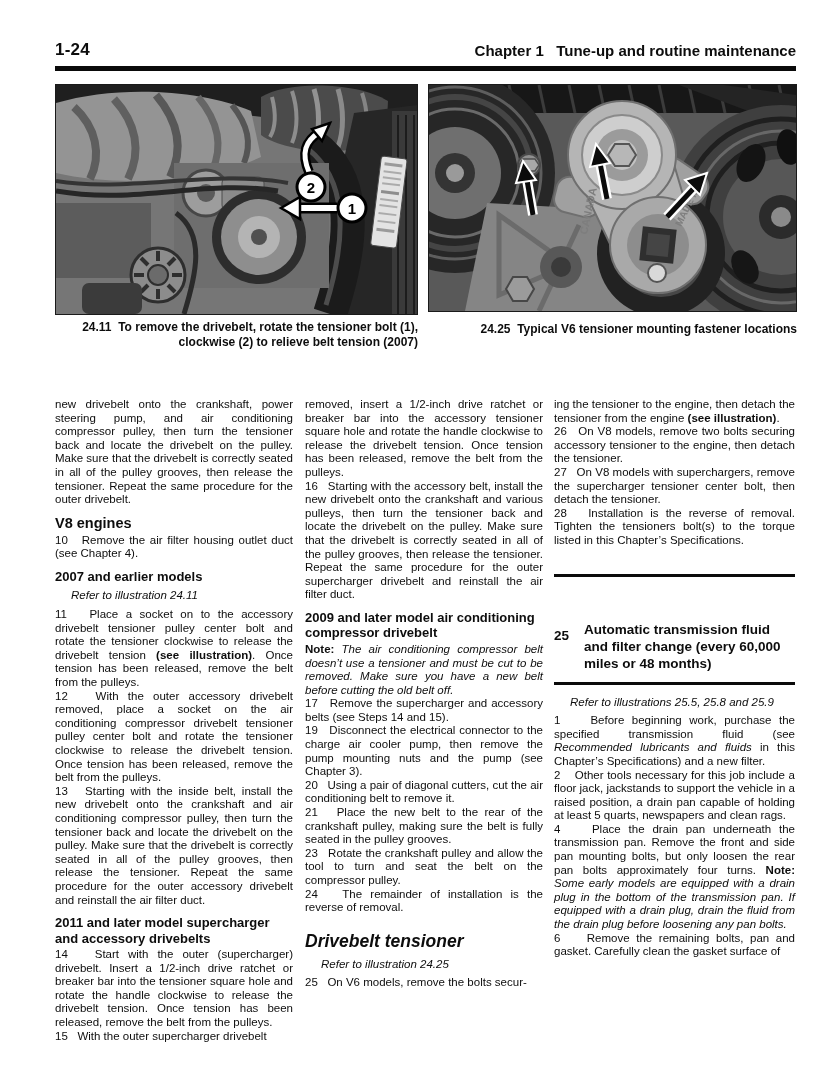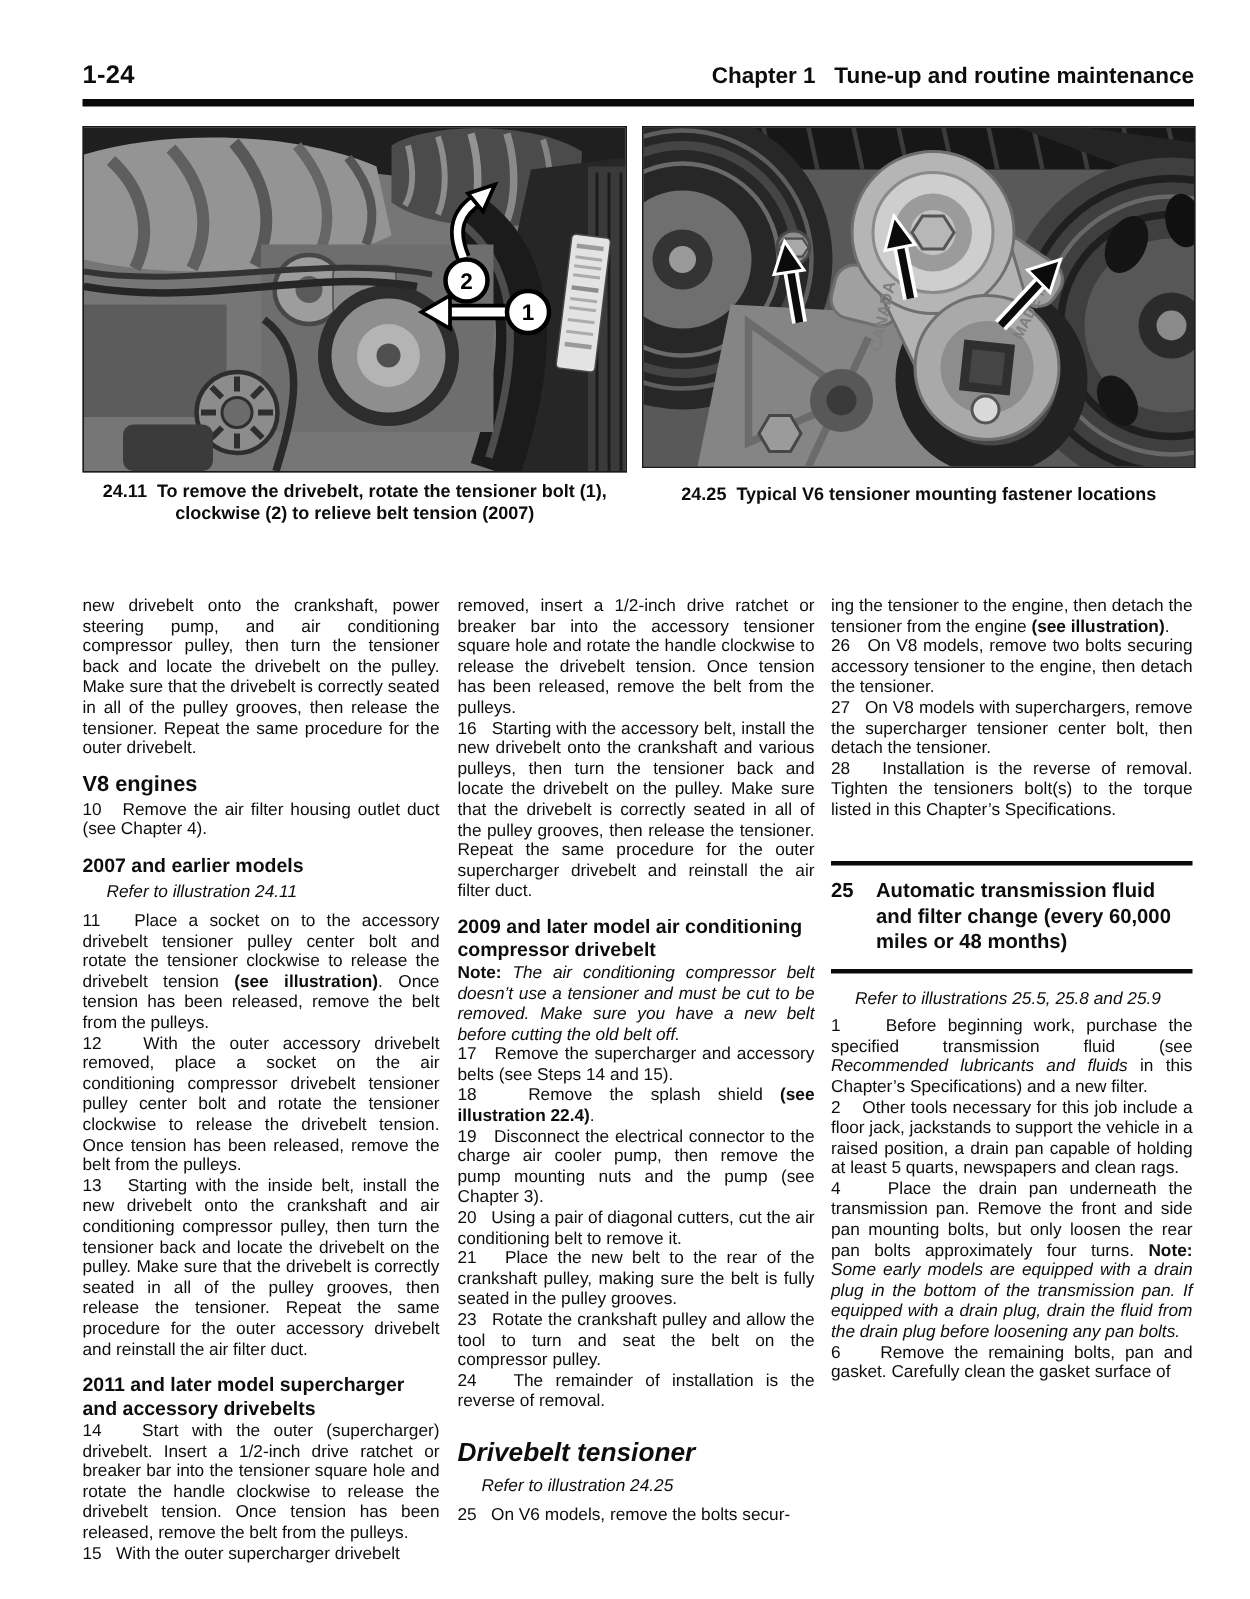--- a/index.html
+++ b/index.html
@@ -10,38 +10,38 @@
   }
   .page-number{position:absolute;left:55px;top:40px;font-size:17px;font-weight:bold;letter-spacing:.2px;}
   .chapter-title{position:absolute;left:55px;top:42px;width:741px;text-align:right;font-size:15px;font-weight:bold;}
   .header-rule{position:absolute;left:55px;top:66px;width:741px;height:5px;background:#0a0a0a;}
 
   .figure{position:absolute;border:1px solid #1a1a1a;background:#777;overflow:hidden;}
   #figure-left{left:55px;top:84px;width:361px;height:229px;}
   #figure-right{left:428px;top:84px;width:367px;height:226px;}
   .figure svg{display:block;width:100%;height:100%;}
 
-  .caption{position:absolute;text-align:center;font-size:12px;font-weight:bold;line-height:15px;}
+  .caption{position:absolute;text-align:right;font-size:12px;font-weight:bold;line-height:15px;}
   #caption-left{left:55px;top:320px;width:363px;}
   #caption-right{left:428px;top:322px;width:369px;}
 
   .col{position:absolute;top:398px;}
   #col1{left:55px;width:238px;}
   #col2{left:305px;width:238px;}
   #col3{left:554px;width:241px;}
 
   .blk-p{margin:0;text-align:justify;font-size:11.5px;line-height:13.6px;}
   .blk-h2{margin:8px 0 2px;font-size:14.5px;line-height:17px;font-weight:bold;}
   .blk-h3{margin:8px 0 2px;font-size:13px;line-height:15.5px;font-weight:bold;}
   .blk-ref{margin:5px 16px 5px;font-size:11.5px;line-height:13.6px;font-style:italic;}
   .blk-h1i{margin:16px 0 7px;font-size:17.5px;line-height:20px;font-weight:bold;font-style:italic;}
   .section-head{margin:26px 0 11px;border-top:3px solid #0a0a0a;border-bottom:3px solid #0a0a0a;
     padding:8px 0 10px;display:flex;font-size:13.5px;line-height:17px;font-weight:bold;}
-  .sec-num{flex:none;width:30px;}
-  .sec-title{flex:1;}
+  .sec-num{flex:none;width:30px;margin-top:42px;}
+  .sec-title{flex:1;margin-top:36px;}
   span.b{font-weight:bold;}
   span.i{font-style:italic;}
 </style>
 </head>
 <body>
 
 <div class="page">
 
   <div class="page-number">1-24</div>
   <div class="chapter-title">Chapter 1&nbsp;&nbsp; Tune-up and routine maintenance</div>
@@ -254,21 +254,20 @@
       <p class="blk-h3"><span>2011 and later model supercharger and accessory drivebelts</span></p>
       <p class="blk-p"><span>14&nbsp;&nbsp;&nbsp;Start with the outer (supercharger) drivebelt. Insert a 1/2-inch drive ratchet or breaker bar into the tensioner square hole and rotate the handle clockwise to release the drivebelt tension. Once tension has been released, remove the belt from the pulleys.</span></p>
       <p class="blk-p"><span>15&nbsp;&nbsp;&nbsp;With the outer supercharger drivebelt</span></p>
     </div>
   <div class="col" id="col2">
       <p class="blk-p"><span>removed, insert a 1/2-inch drive ratchet or breaker bar into the accessory tensioner square hole and rotate the handle clockwise to release the drivebelt tension. Once tension has been released, remove the belt from the pulleys.</span></p>
       <p class="blk-p"><span>16&nbsp;&nbsp;&nbsp;Starting with the accessory belt, install the new drivebelt onto the crankshaft and various pulleys, then turn the tensioner back and locate the drivebelt on the pulley. Make sure that the drivebelt is correctly seated in all of the pulley grooves, then release the tensioner. Repeat the same procedure for the outer supercharger drivebelt and reinstall the air filter duct.</span></p>
       <p class="blk-h3"><span>2009 and later model air conditioning compressor drivebelt</span></p>
       <p class="blk-p"><span class="b">Note: </span><span class="i">The air conditioning compressor belt doesn’t use a tensioner and must be cut to be removed. Make sure you have a new belt before cutting the old belt off.</span></p>
       <p class="blk-p"><span>17&nbsp;&nbsp;&nbsp;Remove the supercharger and accessory belts (see Steps 14 and 15).</span></p>
-      <p class="blk-p"><span>18&nbsp;&nbsp;&nbsp;Remove the splash shield </span><span class="b">(see illustration 22.4)</span><span>.</span></p>
       <p class="blk-p"><span>19&nbsp;&nbsp;&nbsp;Disconnect the electrical connector to the charge air cooler pump, then remove the pump mounting nuts and the pump (see Chapter 3).</span></p>
       <p class="blk-p"><span>20&nbsp;&nbsp;&nbsp;Using a pair of diagonal cutters, cut the air conditioning belt to remove it.</span></p>
       <p class="blk-p"><span>21&nbsp;&nbsp;&nbsp;Place the new belt to the rear of the crankshaft pulley, making sure the belt is fully seated in the pulley grooves.</span></p>
       <p class="blk-p"><span>23&nbsp;&nbsp;&nbsp;Rotate the crankshaft pulley and allow the tool to turn and seat the belt on the compressor pulley.</span></p>
       <p class="blk-p"><span>24&nbsp;&nbsp;&nbsp;The remainder of installation is the reverse of removal.</span></p>
       <p class="blk-h1i"><span>Drivebelt tensioner</span></p>
       <p class="blk-ref"><span>Refer to illustration 24.25</span></p>
       <p class="blk-p"><span>25&nbsp;&nbsp;&nbsp;On V6 models, remove the bolts secur-</span></p>
     </div>
   <div class="col" id="col3">

